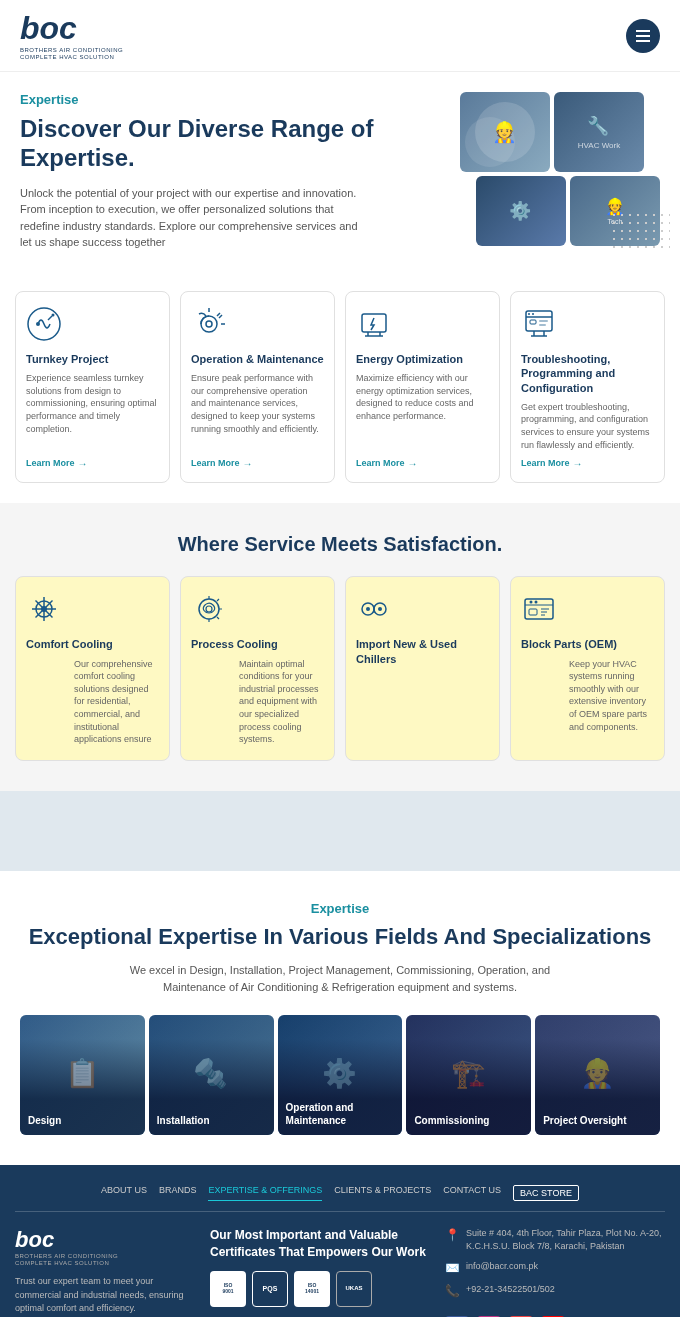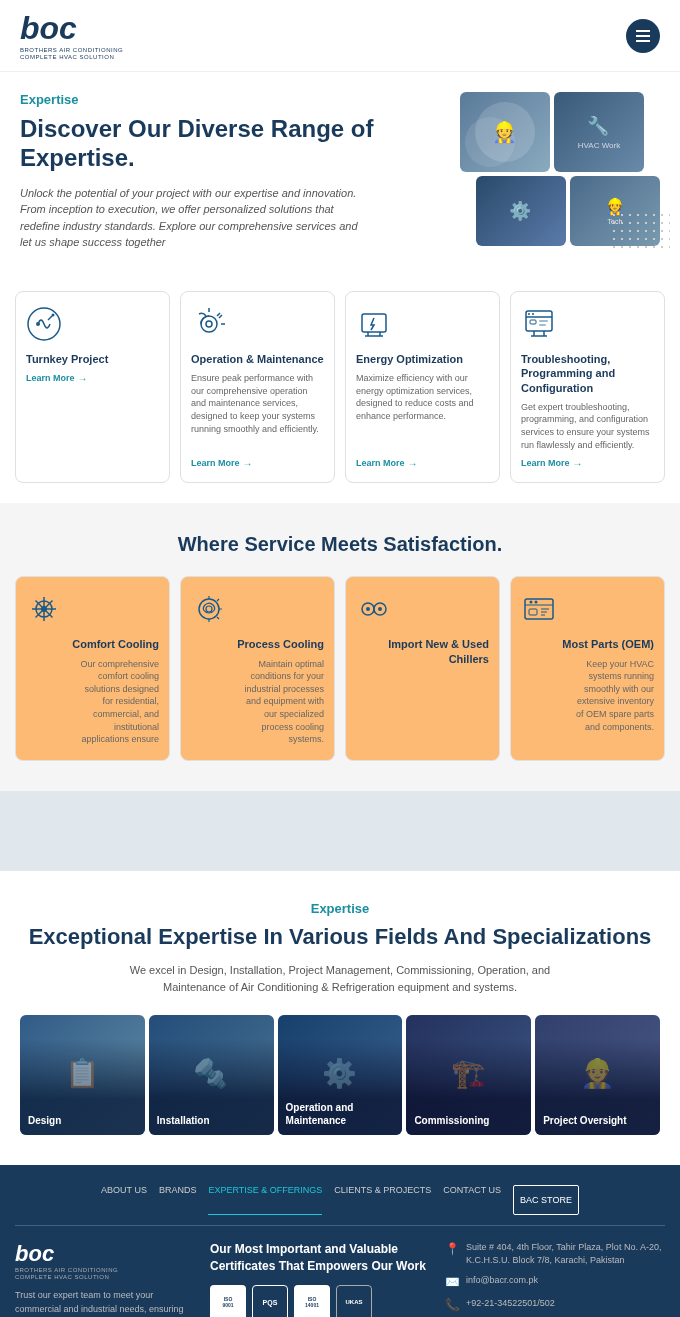--- a/index.html
+++ b/index.html
@@ -19,21 +19,21 @@
     .hamburger-lines { display: flex; flex-direction: column; gap: 3px; }
     .hamburger-lines span { width: 14px; height: 2px; background: #fff; display: block; }
 
     
     .expertise-section {
       padding: 20px 20px 20px 20px;
       position: relative; overflow: hidden;
     }
     .expertise-label { color: #1a8fa0; font-size: 13px; font-weight: 600; margin-bottom: 8px; }
     .expertise-title { font-size: 24px; font-weight: 800; color: #1a3a5c; line-height: 1.2; margin-bottom: 12px; }
-    .expertise-desc { font-size: 11px; color: #555; line-height: 1.5; max-width: 350px; margin-bottom: 10px; font-style: italic; }
+    .expertise-desc { font-size: 11px; color: #555; line-height: 1.5; max-width: 350px; margin-bottom: 10px; }
     .expertise-text { flex: 1; }
     .expertise-images { display: flex; flex-direction: column; gap: 4px; width: 200px; flex-shrink: 0; }
     .img-placeholder {
       background: #7a8fa0; border-radius: 6px; overflow: hidden;
       display: flex; align-items: center; justify-content: center;
     }
     .img-top-left { width: 90px; height: 80px; background: #5a7a9a; }
     .img-top-right { width: 90px; height: 80px; background: #8a9aaa; }
     .img-bottom { width: 90px; height: 70px; background: #6a8aaa; align-self: flex-end; }
 
@@ -64,21 +64,21 @@
     .where-service {
       background: #f5f5f5; padding: 30px 15px;
       text-align: center;
     }
     .where-title { font-size: 20px; font-weight: 800; color: #1a3a5c; margin-bottom: 20px; }
     .products-grid {
       display: grid; grid-template-columns: repeat(4, 1fr); gap: 10px;
     }
     .product-card {
       border: 1px solid #e0e0e0; border-radius: 8px; padding: 14px 10px;
-      background: #fdba74; text-align: right; display: flex; flex-direction: column; gap: 6px;
+      background: #fef9c3; text-align: left; display: flex; flex-direction: column; gap: 6px;
     }
     .product-icon { width: 36px; height: 36px; margin-bottom: 4px; }
     .product-title { font-size: 11px; font-weight: 700; color: #1a3a5c; line-height: 1.3; }
     .product-desc { font-size: 9px; color: #666; line-height: 1.4; margin-left: 48px; }
 
     
     .expertise2-section {
       padding: 30px 20px; text-align: center; background: #fff;
     }
     .expertise2-label { color: #1a8fa0; font-size: 13px; font-weight: 600; margin-bottom: 8px; }
@@ -115,21 +115,21 @@
       padding: 20px 15px;
     }
     .footer-nav {
       display: flex; justify-content: center; gap: 12px;
       flex-wrap: wrap; margin-bottom: 15px; border-bottom: 1px solid rgba(255,255,255,0.2);
       padding-bottom: 10px;
     }
     .footer-nav-item { font-size: 9px; color: #ccc; cursor: pointer; white-space: nowrap; }
     .footer-nav-item.active { color: #1ac8d8; border-bottom: 1px solid #1ac8d8; }
     .footer-nav-btn {
-      font-size: 9px; color: #fff; border: 1px solid #fff; padding: 9px 6px;
+      font-size: 9px; color: #fff; border: 1px solid #fff; padding: 2px 6px;
       border-radius: 2px; cursor: pointer;
     }
 
     .footer-main {
       display: grid; grid-template-columns: 180px 1fr 1fr; gap: 15px;
     }
     .footer-brand-desc { font-size: 9px; color: #bbb; line-height: 1.5; margin-top: 8px; }
 
     .footer-certs-title { font-size: 12px; font-weight: 700; color: #fff; margin-bottom: 10px; line-height: 1.4; }
     .footer-certs { display: flex; gap: 6px; flex-wrap: wrap; margin-top: 8px; }
@@ -211,20 +211,21 @@
     <div class="service-icon">
       <svg viewBox="0 0 36 36" fill="none" xmlns="http://www.w3.org/2000/svg">
         <circle cx="18" cy="18" r="16" stroke="#1a5a8a" stroke-width="1.5" fill="none"></circle>
         <path d="M12 18 Q15 10 18 18 Q21 26 24 18" stroke="#1a5a8a" stroke-width="1.5" fill="none"></path>
         <circle cx="12" cy="18" r="2" fill="#1a5a8a"></circle>
         <path d="M22 14 L26 10" stroke="#1a5a8a" stroke-width="1.5"></path>
         <circle cx="27" cy="9" r="1.5" fill="#1a5a8a"></circle>
       </svg>
     </div>
     <div class="service-title">Turnkey Project</div>
+    <div class="service-desc">Experience seamless turnkey solutions from design to commissioning, ensuring optimal performance and timely completion.</div>
     <div class="learn-more">
       <span>Learn More</span>
       <span class="arrow-icon">→</span>
     </div>
   </div>
 
   <div class="service-card">
     <div class="service-icon">
       <svg viewBox="0 0 36 36" fill="none" xmlns="http://www.w3.org/2000/svg">
         <circle cx="18" cy="18" r="8" stroke="#1a5a8a" stroke-width="1.5" fill="none"></circle>
@@ -336,21 +337,21 @@
           <rect x="4" y="8" width="28" height="20" rx="2" stroke="#1a5a8a" stroke-width="1.5" fill="none"></rect>
           <line x1="4" y1="14" x2="32" y2="14" stroke="#1a5a8a" stroke-width="1"></line>
           <circle cx="10" cy="11" r="1.5" fill="#1a5a8a"></circle>
           <circle cx="15" cy="11" r="1.5" fill="#1a5a8a"></circle>
           <rect x="8" y="18" width="8" height="6" rx="1" stroke="#1a5a8a" stroke-width="1" fill="none"></rect>
           <line x1="20" y1="18" x2="28" y2="18" stroke="#1a5a8a" stroke-width="1"></line>
           <line x1="20" y1="21" x2="26" y2="21" stroke="#1a5a8a" stroke-width="1"></line>
           <line x1="20" y1="24" x2="24" y2="24" stroke="#1a5a8a" stroke-width="1"></line>
         </svg>
       </div>
-      <div class="product-title">Most Parts (OEM)</div>
+      <div class="product-title">Block Parts (OEM)</div>
       <div class="product-desc">Keep your HVAC systems running smoothly with our extensive inventory of OEM spare parts and components.</div>
     </div>
   </div>
 </section>
 
 <div style="height:80px;background:#e0e8ee;margin:0;"></div>
 
 <section class="expertise2-section">
   <div class="expertise2-label">Expertise</div>
   <h2 class="expertise2-title">Exceptional Expertise In Various Fields And Specializations</h2>

